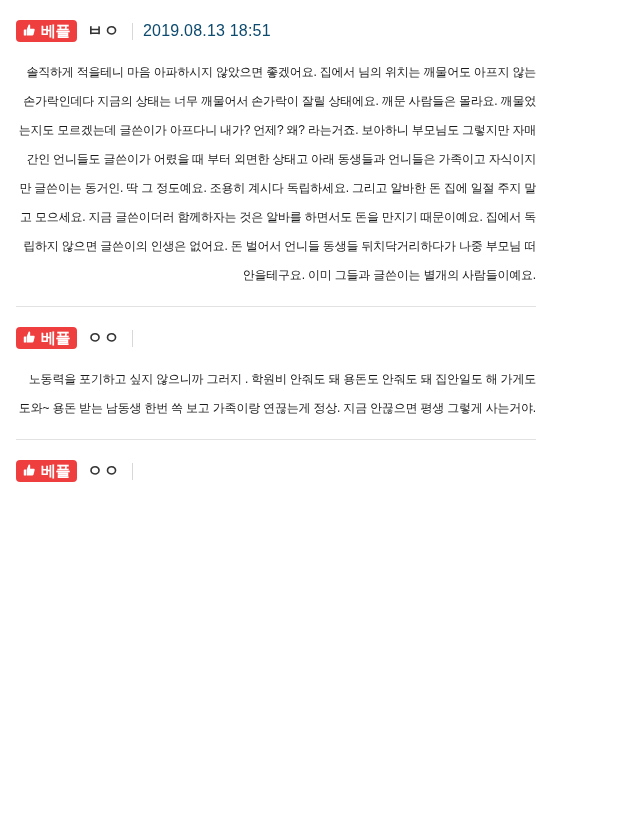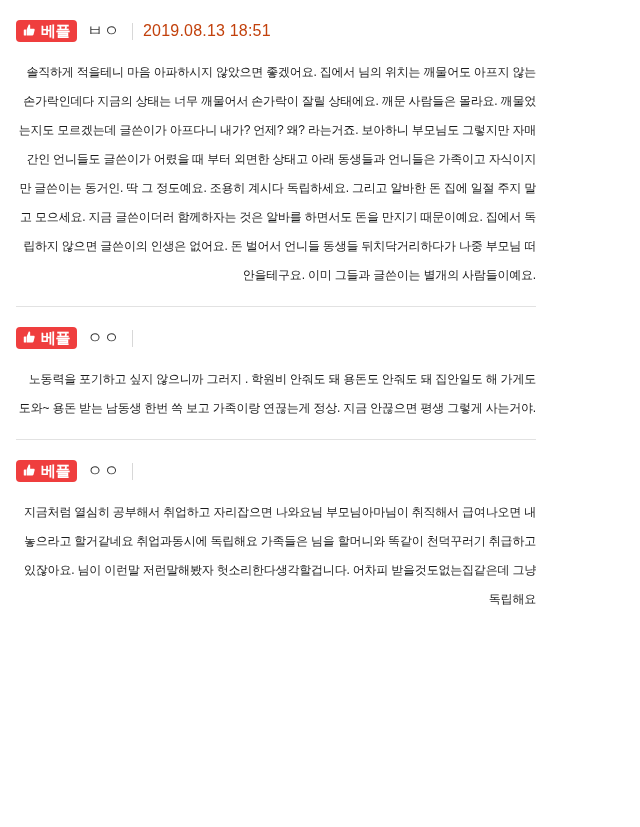--- a/index.html
+++ b/index.html
@@ -60,32 +60,33 @@
   .badge-label {
     display: inline-block;
     padding-left: 1px;
   }
   .author {
     font-size: 16px;
     color: #333333;
     margin-left: 10px;
     letter-spacing: 0.5px;
     white-space: nowrap;
+    font-weight: bold;
   }
   .divider {
     display: inline-block;
     width: 1px;
     height: 17px;
     background: #d8d8d8;
     margin: 0 10px 0 12px;
     flex: 0 0 auto;
   }
   .timestamp {
     font-size: 16px;
-    color: #c2410c;
+    color: #0c4a6e;
     letter-spacing: 0.2px;
     white-space: nowrap;
   }
   .comment-body {
     font-size: 12px;
     line-height: 29px;
     color: #1a1a1a;
     letter-spacing: -0.2px;
     word-break: break-all;
     padding: 2px 0 16px 0;
@@ -151,17 +152,16 @@
           <svg width="15" height="15" viewBox="0 0 16 16" aria-hidden="true">
             <path d="M5.0 7.0 L7.0 2.2 C7.3 1.4 8.6 1.5 8.7 2.5 L8.7 6.0 L12.4 6.0 C13.2 6.0 13.7 6.7 13.5 7.4 L12.3 12.2 C12.1 12.9 11.6 13.3 10.9 13.3 L5.0 13.3 Z" fill="#ffffff"></path>
             <rect x="1.9" y="6.9" width="2.6" height="6.4" rx="0.6" fill="#ffffff"></rect>
           </svg>
         </span>
         <span class="badge-label">베플</span>
       </span>
       <span class="author">ㅇㅇ</span>
       <span class="divider"></span>
     </div>
-    <div class="comment-body">지금처럼 열심히 공부해서 취업하고 자리잡으면 나와요님 부모님아마님이 취직해서 급여나오면 내놓으라고 할거같네요 취업과동시에 독립해요 가족들은 님을 할머니와 똑같이 천덕꾸러기 취급하고있잖아요. 님이 이런말 저런말해봤자 헛소리한다생각할겁니다. 어차피 받을것도없는집같은데 그냥 독립해요</div>
   </div>
 
   <div class="spacer"></div>
 </div>
 
 </body></html>

